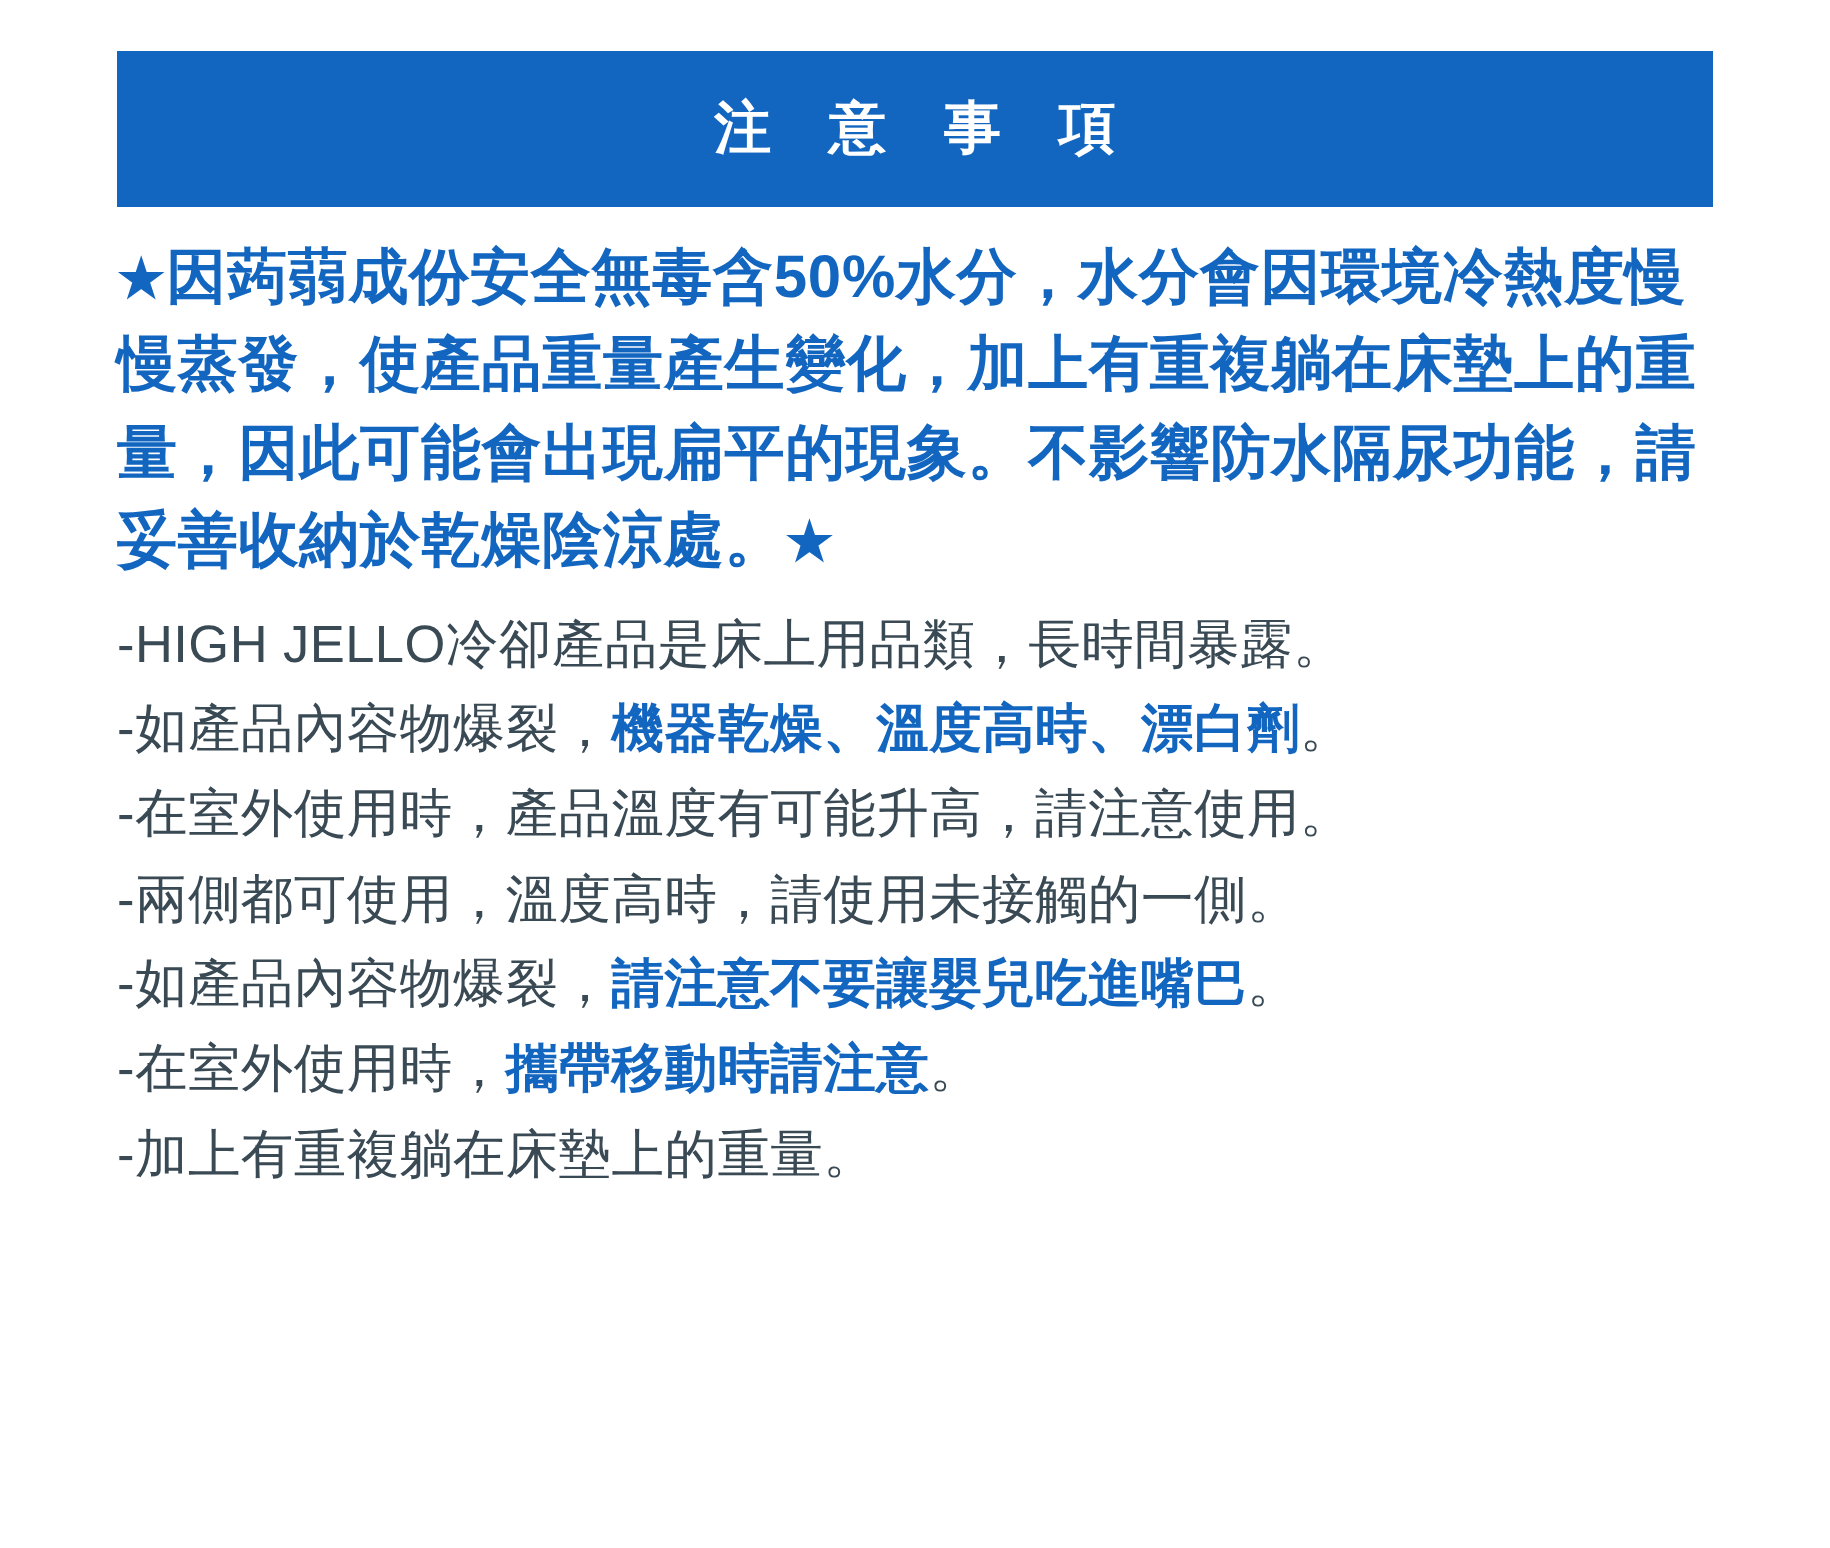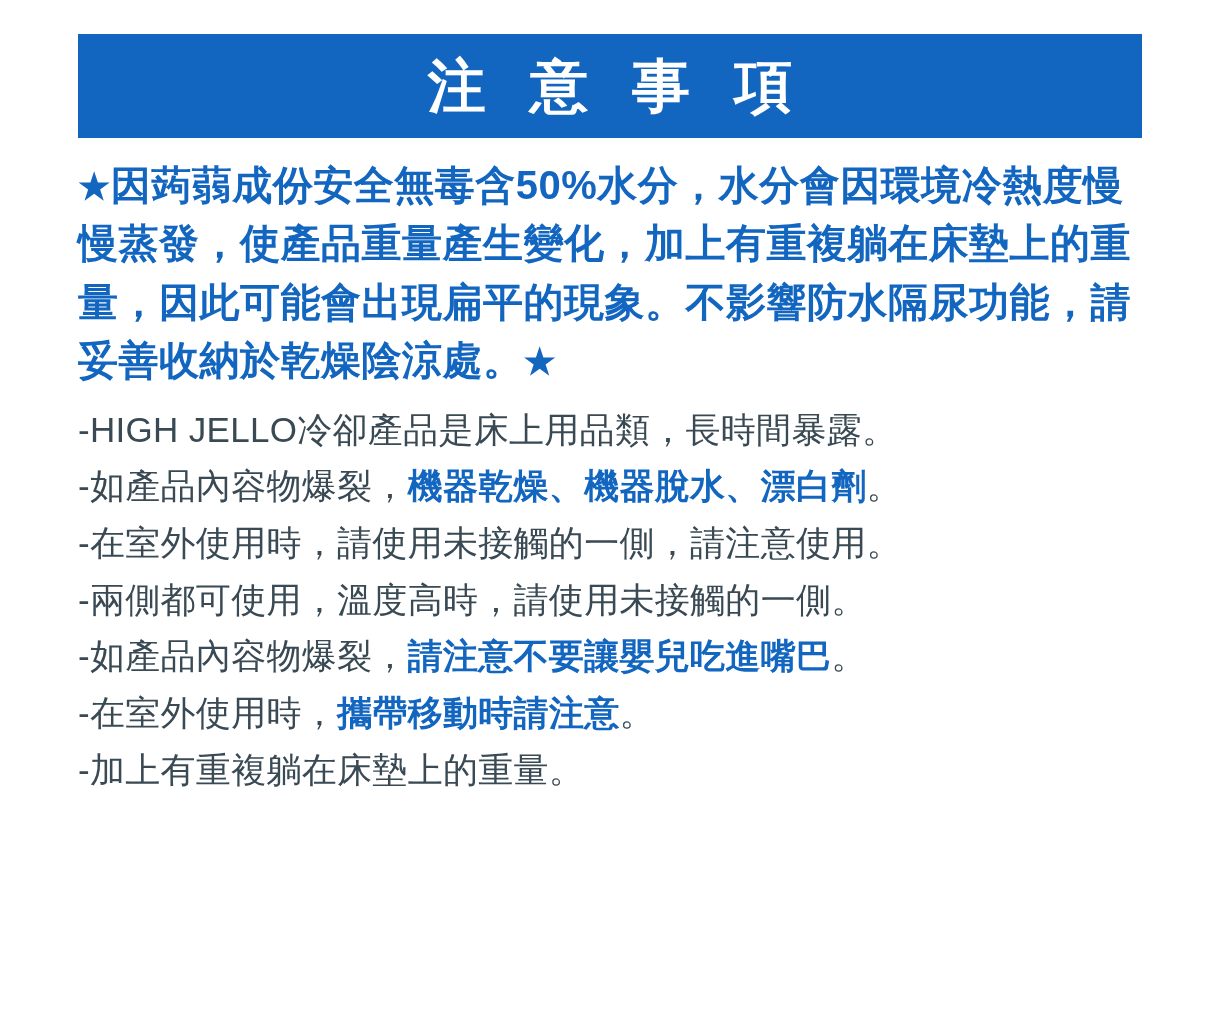--- a/index.html
+++ b/index.html
@@ -25,21 +25,21 @@
     top: 34px;
     width: 1064px;
     height: 104px;
     background: #1266c0;
     display: flex;
     align-items: center;
     justify-content: center;
   }
   .title-bar .title-text {
     color: #ffffff;
-    font-size: 58px;
+    font-size: 38px;
     font-weight: bold;
     letter-spacing: 14px;
     text-indent: 14px;
     line-height: 1;
   }
   .content {
     position: absolute;
     left: 78px;
     top: 152px;
     width: 1070px;
@@ -88,22 +88,22 @@
   </div>
 
   <div class="content">
 
     <p class="lead">
       <span class="star">★</span><span>因蒟蒻成份安全無毒含50%水分，水分會因環境冷熱度慢慢蒸發，使產品重量產生變化，加上有重複躺在床墊上的重量，因此可能會出現扁平的現象。不影響防水隔尿功能，請妥善收納於乾燥陰涼處。</span><span class="star">★</span>
     </p>
 
     <ul class="bullets">
         <li><span class="dash">-</span><span class="plain">HIGH JELLO冷卻產品是床上用品類，長時間暴露。</span></li>
-        <li><span class="dash">-</span><span class="plain">如產品內容物爆裂，</span><span class="hl">機器乾燥、機器脫水、漂白劑</span><span class="plain">。</span></li>
-        <li><span class="dash">-</span><span class="plain">在室外使用時，請使用未接觸的一側，請注意使用。</span></li>
+        <li><span class="dash">-</span><span class="plain">如產品內容物爆裂，</span><span class="hl">機器乾燥、溫度高時、漂白劑</span><span class="plain">。</span></li>
+        <li><span class="dash">-</span><span class="plain">在室外使用時，產品溫度有可能升高，請注意使用。</span></li>
         <li><span class="dash">-</span><span class="plain">兩側都可使用，溫度高時，請使用未接觸的一側。</span></li>
         <li><span class="dash">-</span><span class="plain">如產品內容物爆裂，</span><span class="hl">請注意不要讓嬰兒吃進嘴巴</span><span class="plain">。</span></li>
         <li><span class="dash">-</span><span class="plain">在室外使用時，</span><span class="hl">攜帶移動時請注意</span><span class="plain">。</span></li>
         <li><span class="dash">-</span><span class="plain">加上有重複躺在床墊上的重量。</span></li>
       </ul>
 
   </div>
 
 </div>
 

